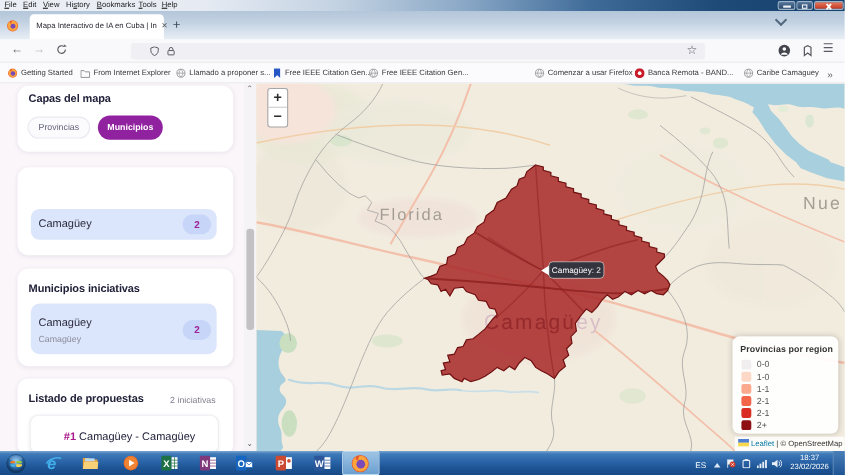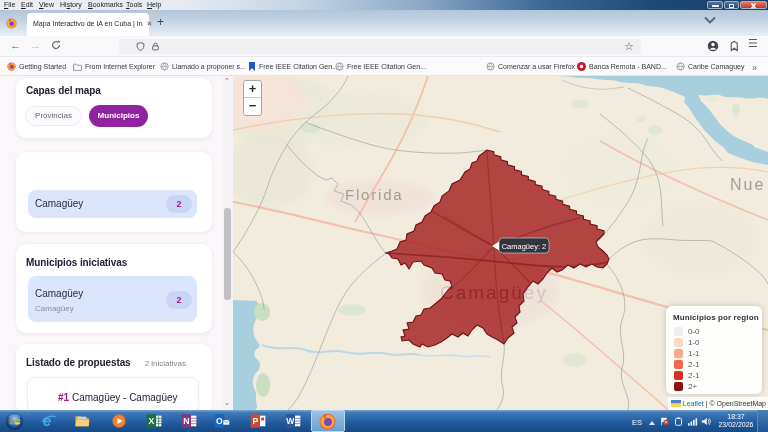--- a/index.html
+++ b/index.html
@@ -176,21 +176,21 @@
    <div class="ctitle" style="top:13px;">Municipios iniciativas</div>
    <div class="brow" style="top:32px;height:46px;">
      <span class="abs" style="left:7px;top:12px;font-size:10px;color:#2b2b3d;">Camagüey</span>
      <span class="abs" style="left:7px;top:28px;font-size:8px;color:#8c8c9a;">Camagüey</span>
      <span class="badge" style="top:15px;">2</span>
    </div>
   </div>
 
   <div class="card" style="top:268px;height:70px;">
    <div class="ctitle" style="top:13px;text-align:center;">Listado de propuestas</div>
-   <span class="abs" style="right:26px;top:15px;font-size:8px;color:#80808e;">2 iniciativas</span>
+   <span class="abs" style="right:16px;top:15px;font-size:8px;color:#80808e;">2 iniciativas</span>
    <div class="abs" style="left:11px;top:33px;width:172px;height:36px;background:#fff;border:1px solid #f0edf2;border-radius:8px;box-shadow:0 1px 3px rgba(40,40,80,.07);">
      <span class="abs" style="left:10px;top:14px;font-size:10px;color:#21213a;margin-left:20px;"><b style="color:#a9188c;">#1</b> Camagüey - Camagüey</span>
    </div>
   </div>
  </div>
  <div class="abs" id="sbtrack"></div>
  <div class="abs" style="left:224px;top:1px;font-size:7px;color:#606068;">⌃</div>
  <div class="abs" id="sbthumb"></div>
  <div class="abs" style="left:224px;top:323px;font-size:7px;color:#606068;">⌄</div>
 
@@ -276,21 +276,21 @@
    <rect x="499" y="238" width="50" height="15" rx="3.5" fill="#34343f" stroke="#fff" stroke-width=".5"></rect>
    <text x="524" y="248.5" font-size="7.5" fill="#fff" text-anchor="middle" font-family="Liberation Sans,sans-serif">Camagüey: 2</text>
   </svg>
   
   <div class="abs" id="zoomctl">
    <div style="height:17px;border-bottom:1px solid #ccc;text-align:center;line-height:16px;font-size:13px;font-weight:bold;color:#2b2b2b;">+</div>
    <div style="height:17px;text-align:center;line-height:15px;font-size:13px;font-weight:bold;color:#2b2b2b;">−</div>
   </div>
   
   <div class="abs" id="legend">
-   <div style="position:absolute;left:7px;top:7px;font-size:8px;font-weight:bold;color:#333;white-space:nowrap;letter-spacing:.1px;">Municipios por region</div>
+   <div style="position:absolute;left:7px;top:7px;font-size:8px;font-weight:bold;color:#333;white-space:nowrap;letter-spacing:.1px;">Provincias por region</div>
    <div class="lrow" style="top:21px;"><span class="sw" style="background:#f0eeee;"></span>0-0</div>
    <div class="lrow" style="top:32px;"><span class="sw" style="background:#fdd8c6;"></span>1-0</div>
    <div class="lrow" style="top:43px;"><span class="sw" style="background:#fba98c;"></span>1-1</div>
    <div class="lrow" style="top:54px;"><span class="sw" style="background:#f4664a;"></span>2-1</div>
    <div class="lrow" style="top:65px;"><span class="sw" style="background:#d92c22;"></span>2-1</div>
    <div class="lrow" style="top:76px;"><span class="sw" style="background:#8d1012;"></span>2+</div>
   </div>
   
   <div class="abs" id="attrib"><svg width="10" height="7" style="vertical-align:-0.5px;margin-right:2px;">
             <rect width="10" height="3.5" fill="#4e7fd0"></rect>

